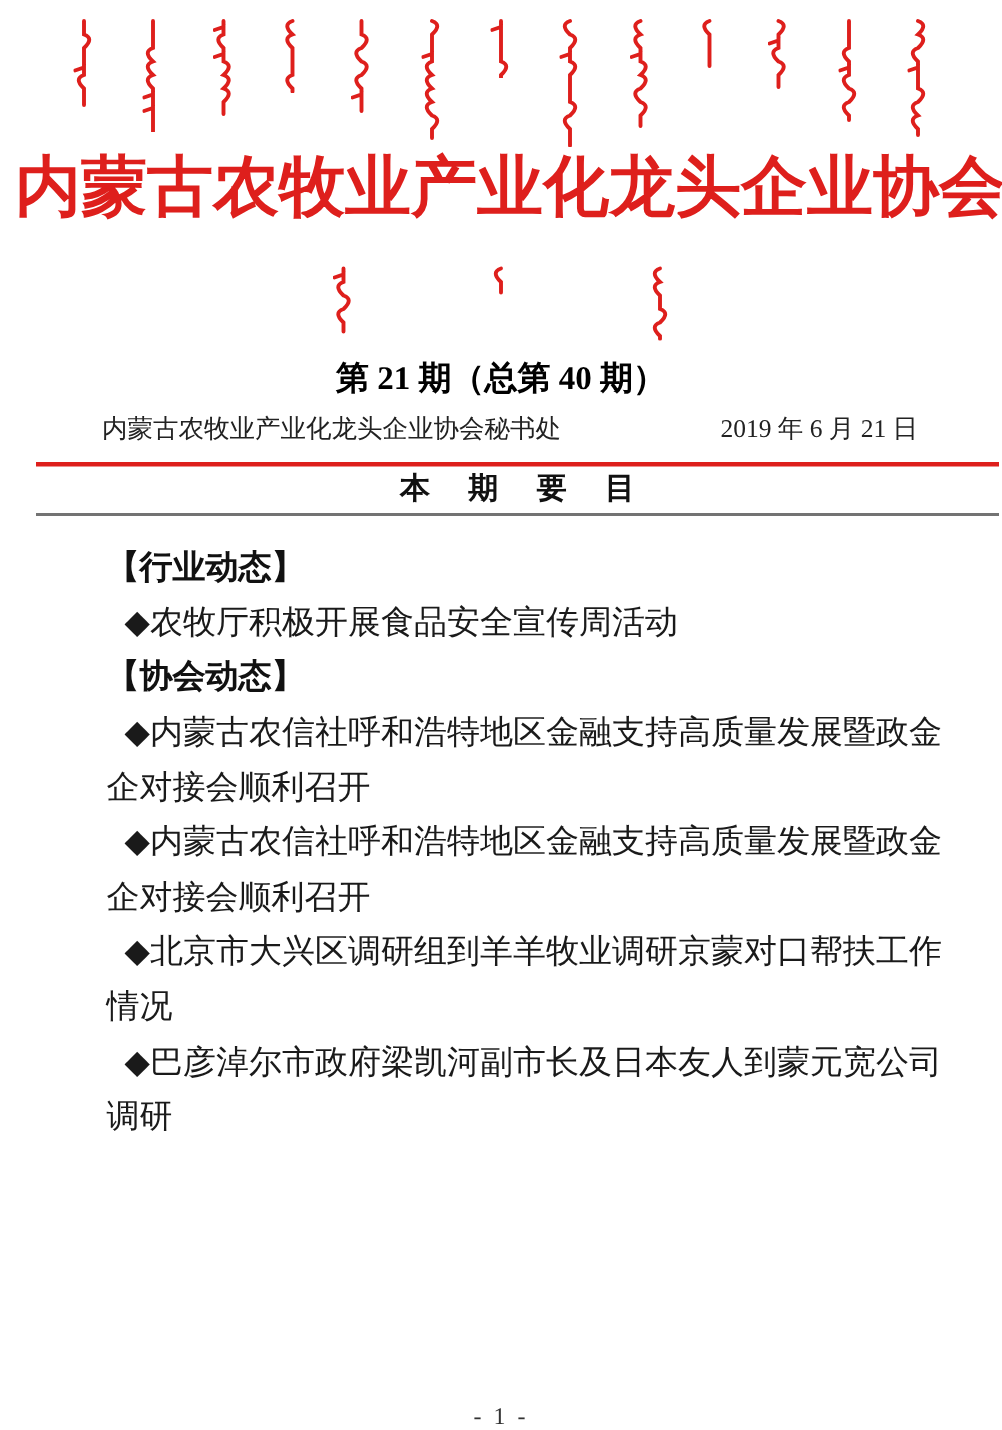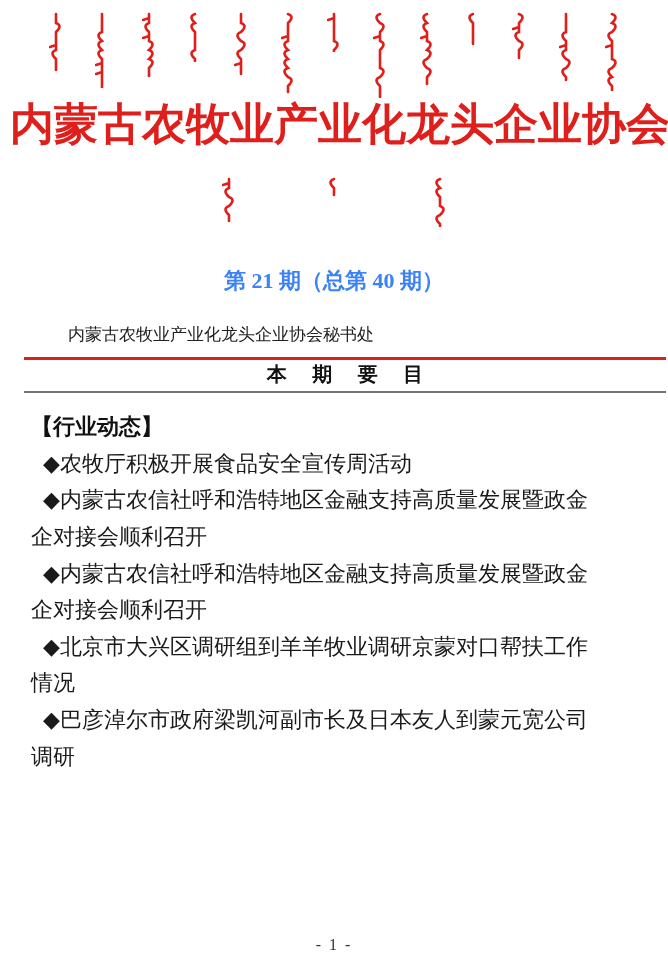--- a/index.html
+++ b/index.html
@@ -16,36 +16,36 @@
 
   .org-title{
     margin:2px 10px 0;text-align:center;color:#de1f1c;
     font-size:44px;font-weight:bold;line-height:1.3;white-space:nowrap;
   }
   .bulletin-title{
     margin:2px 0 0;text-align:center;color:#de1f1c;
     font-size:60px;font-weight:bold;letter-spacing:14px;line-height:1.05;
     text-indent:14px; 
   }
-  .issue-line{margin-top:37px;text-align:center;font-size:22px;font-weight:bold;color:#3b82f6;}
+  .issue-line{margin-top:8px;text-align:center;font-size:22px;font-weight:bold;color:#000000;}
 
   .pub-row{
     display:flex;justify-content:space-between;align-items:baseline;
-    margin-top:27px;padding:0 56px 0 68px;font-size:17px;color:#222;
+    margin-top:7px;padding:0 56px 0 68px;font-size:17px;color:#222;
   }
 
   .red-rule{height:3px;background:#de1f1c;margin:11px 2px 0 24px;}
 
   .toc-heading-wrap{margin:0 2px 0 24px;border-bottom:2px solid #737373;padding:1px 0 3px;}
   .toc-heading{
     text-align:center;font-size:20px;font-weight:bold;letter-spacing:10px;color:#111;
     font-family:"Liberation Sans","DejaVu Sans",sans-serif;text-indent:10px;
   }
 
-  .toc{margin:16px 31px 0;width:572px;font-size:22px;line-height:36.6px;}
+  .toc{margin:16px 71px 0;width:572px;font-size:22px;line-height:36.6px;}
   .toc-section-label{
     font-weight:bold;color:#111;
     font-family:"Liberation Sans","DejaVu Sans",sans-serif;
   }
   .toc-item{text-indent:12px;color:#1a1a1a;}
 
   .footer{
     position:absolute;bottom:11px;left:0;right:0;text-align:center;
     font-size:16px;color:#333;letter-spacing:2px;
   }
@@ -109,31 +109,33 @@
       <span><svg width="14" height="50" viewBox="0 0 14 50" xmlns="http://www.w3.org/2000/svg">
           <path d="M7 2 q-7 2.5 0 9 q-7 2.5 0 9 l0 9 q7 2.5 0 9 q-7 2.5 0 9 l0 2" fill="none" stroke="currentColor" stroke-width="2.6" stroke-linecap="round"></path>
         </svg></span>
     </div>
 
 
   <div class="issue-line">第 21 期（总第 40 期）</div>
 
   <div class="pub-row">
     <span>内蒙古农牧业产业化龙头企业协会秘书处</span>
+    <span>2019 年 6 月 21 日</span>
   </div>
 
   <div class="red-rule"></div>
 
   <div class="toc-heading-wrap">
     <div class="toc-heading">本 期 要 目</div>
   </div>
 
   <div class="toc" id="toc">
       <div class="toc-section-label">【行业动态】</div>
       <div class="toc-item">◆农牧厅积极开展食品安全宣传周活动</div>
+      <div class="toc-section-label">【协会动态】</div>
       <div class="toc-item">◆内蒙古农信社呼和浩特地区金融支持高质量发展暨政金企对接会顺利召开</div>
       <div class="toc-item">◆内蒙古农信社呼和浩特地区金融支持高质量发展暨政金企对接会顺利召开</div>
       <div class="toc-item">◆北京市大兴区调研组到羊羊牧业调研京蒙对口帮扶工作情况</div>
       <div class="toc-item">◆巴彦淖尔市政府梁凯河副市长及日本友人到蒙元宽公司调研</div>
     </div>
 
   <div class="footer">- 1 -</div>
 
 </div>
 

